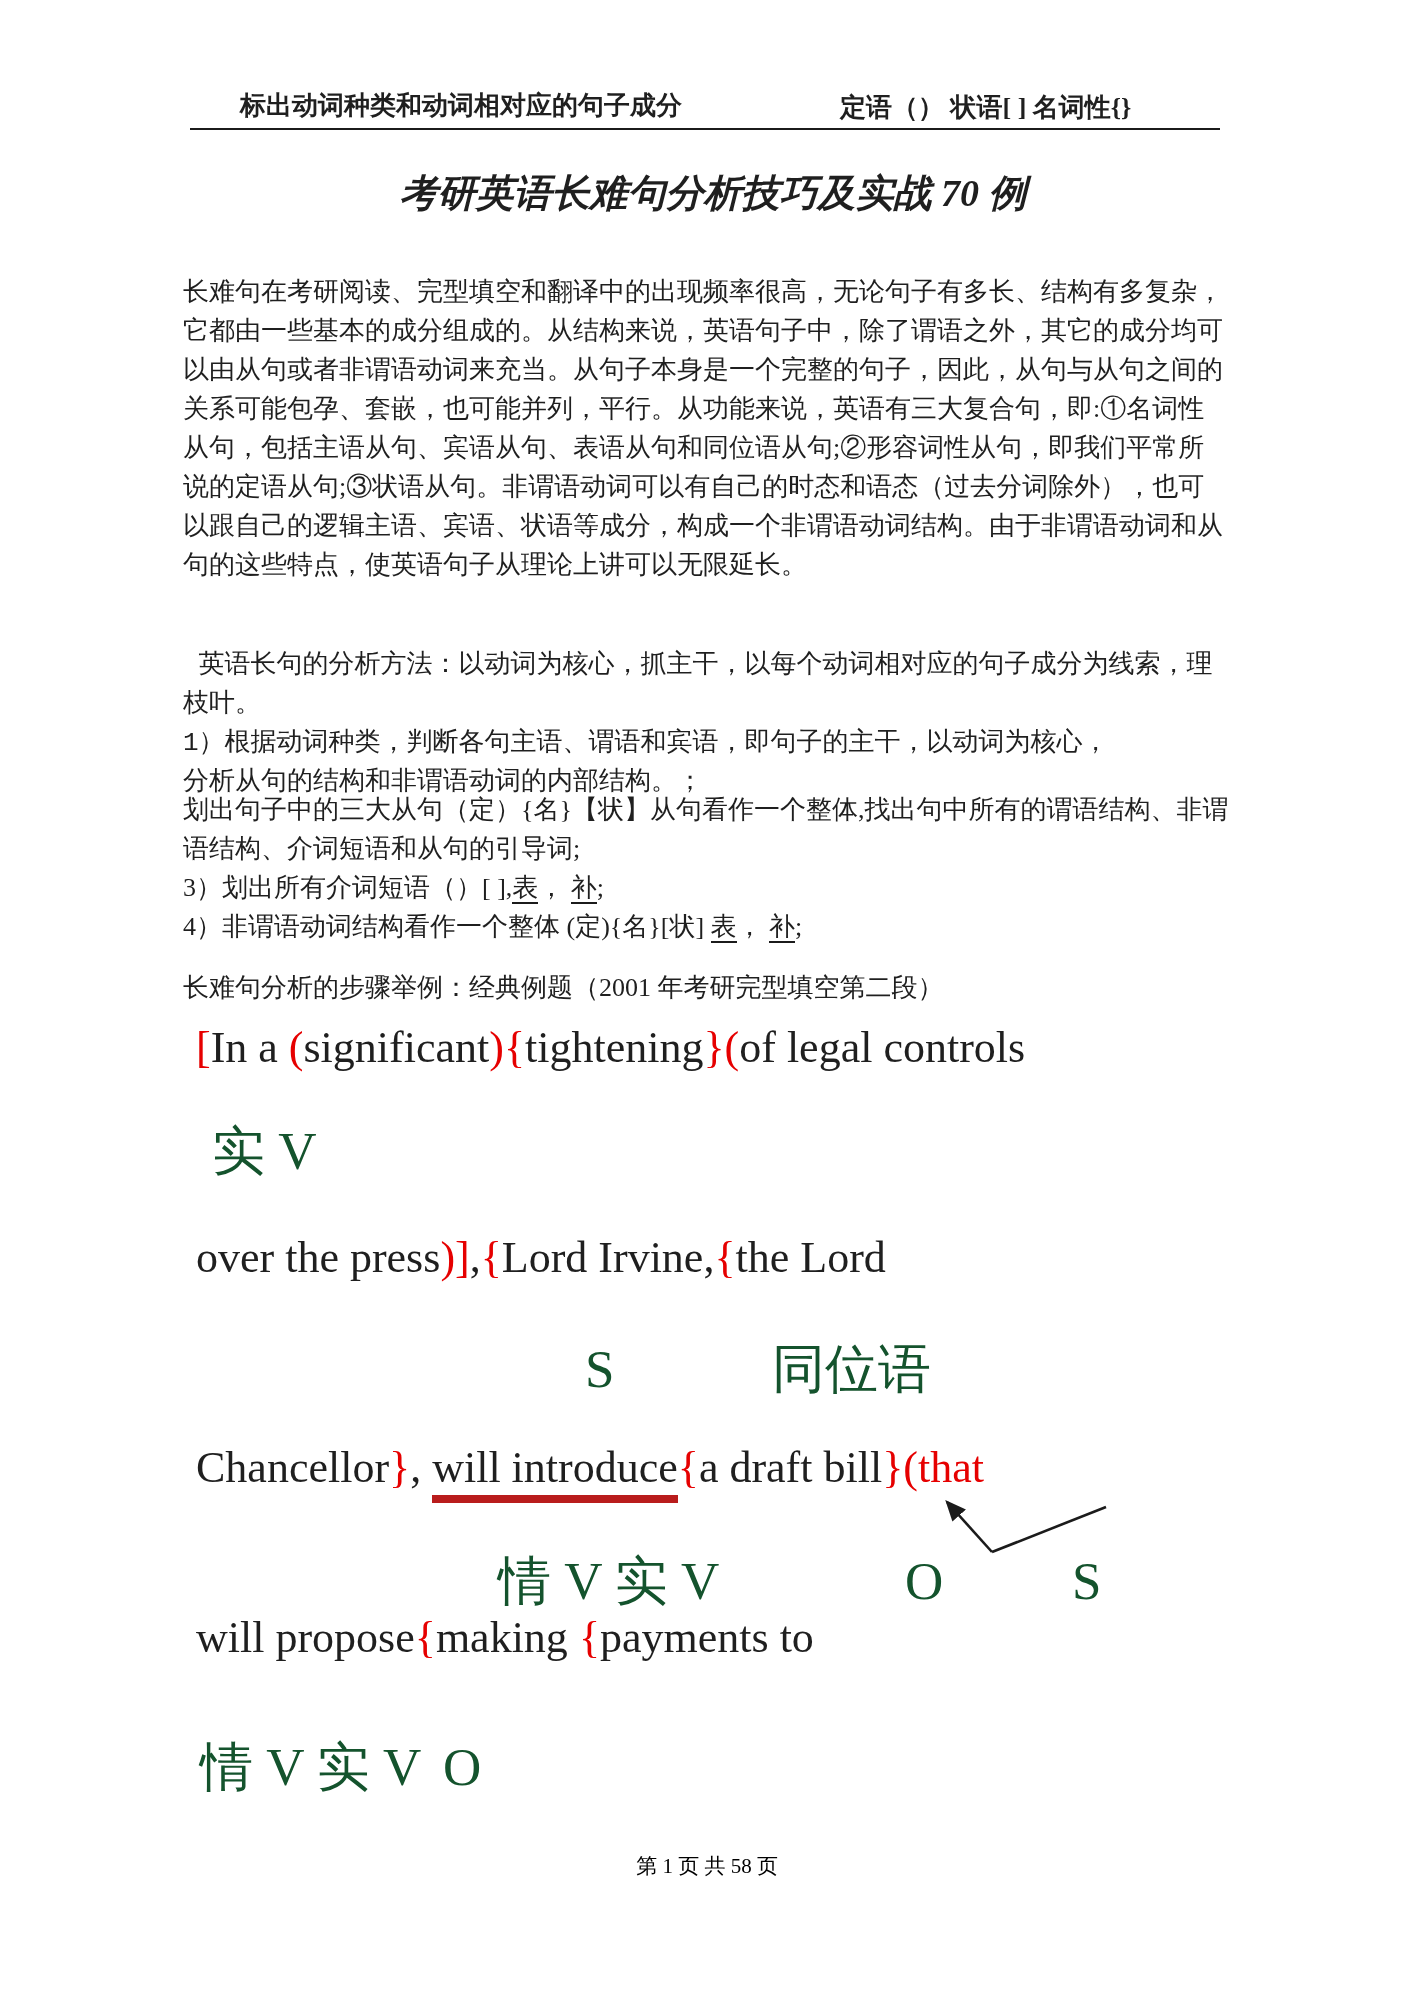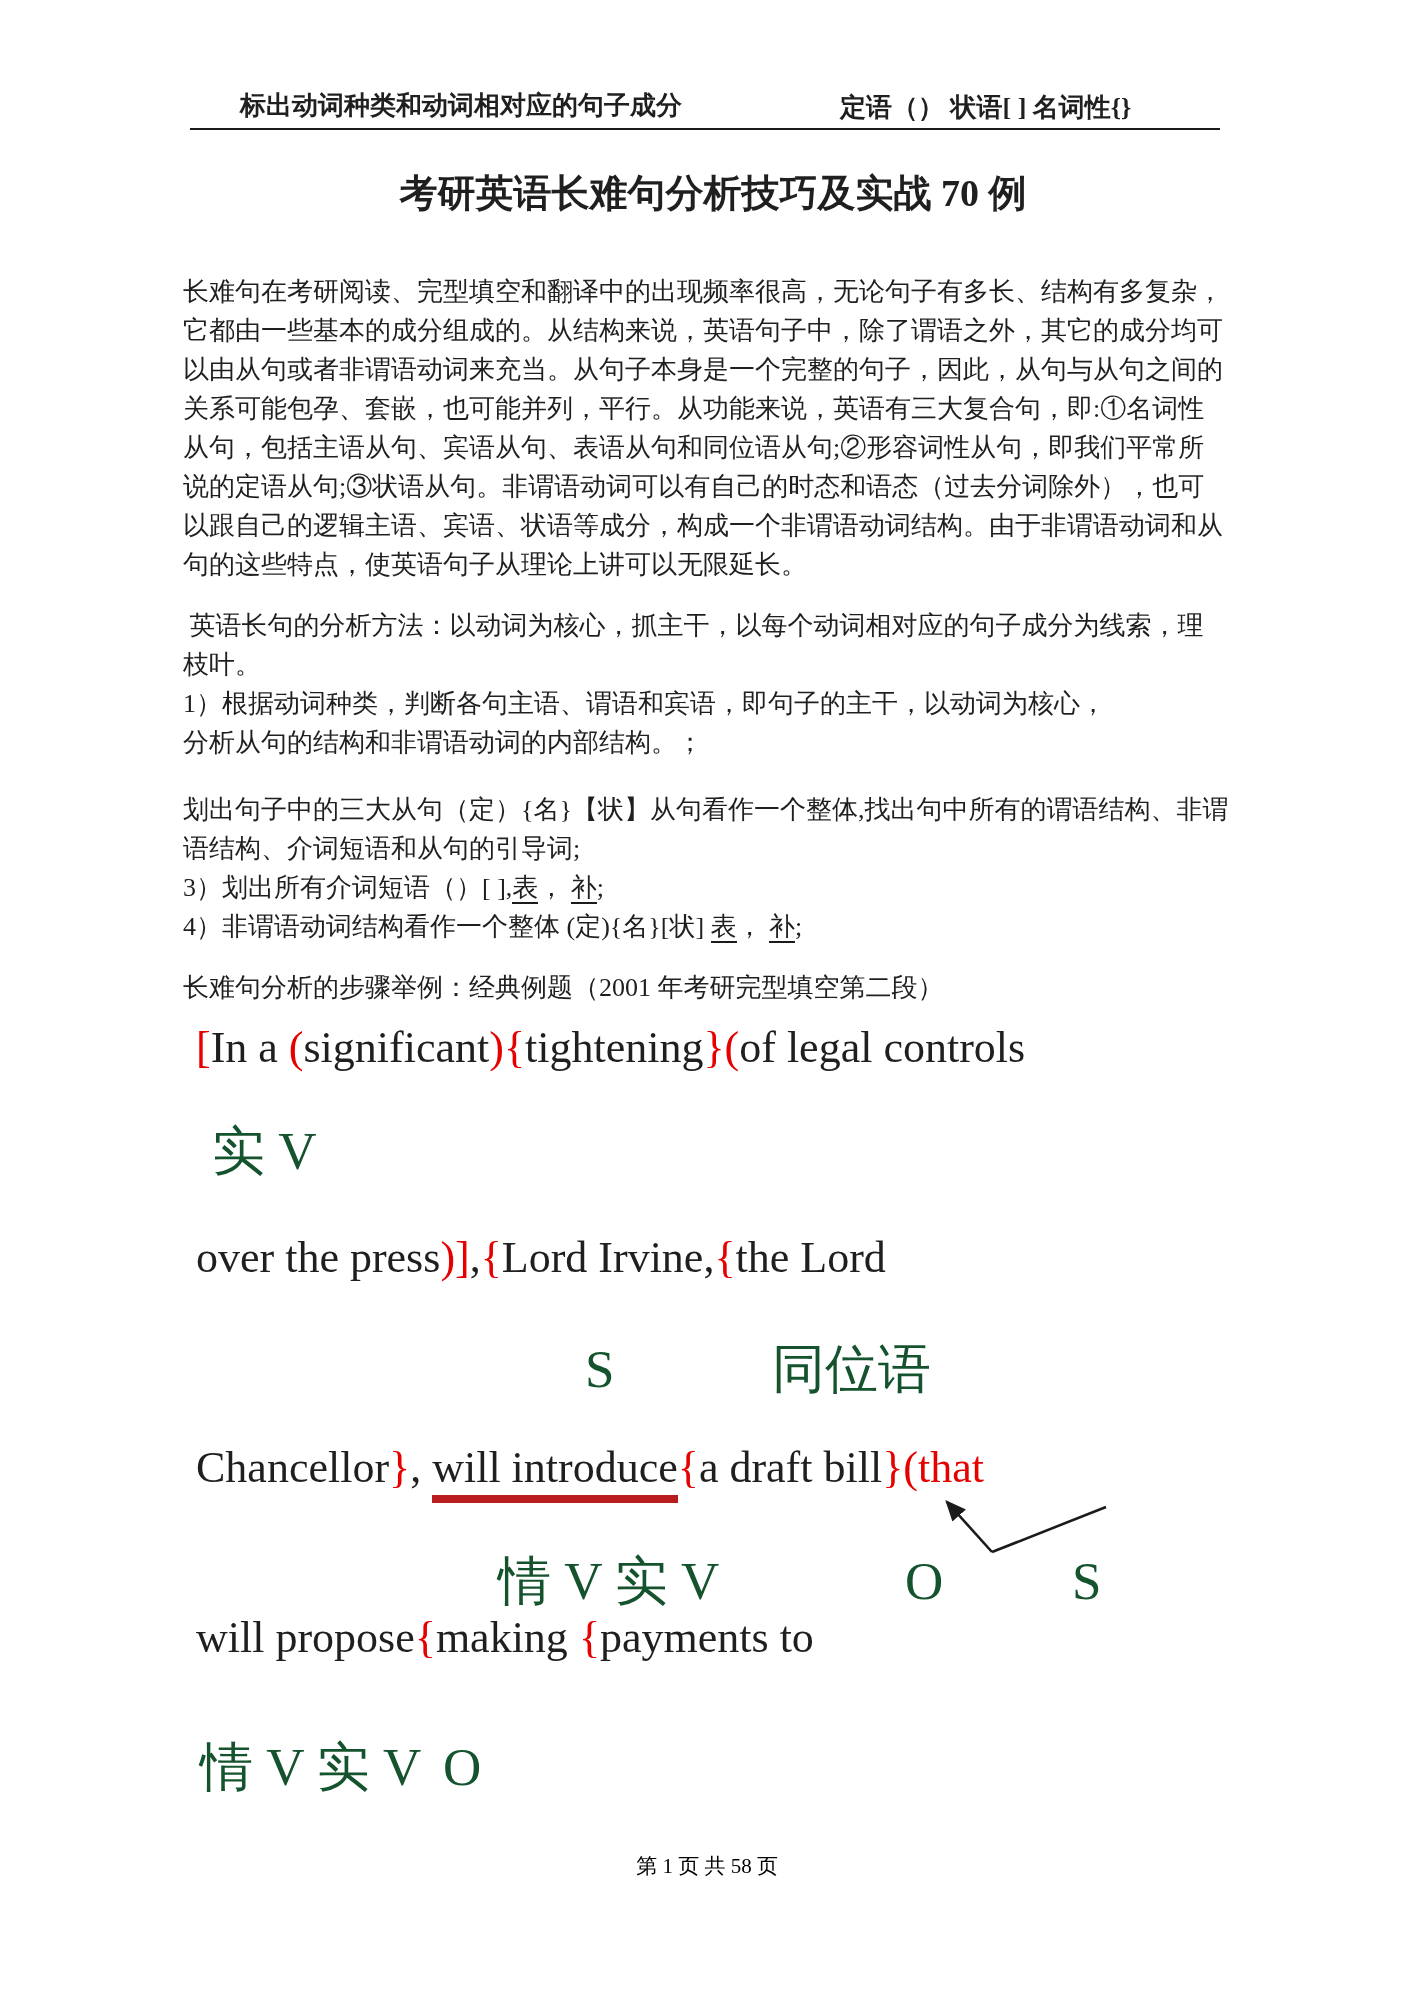--- a/index.html
+++ b/index.html
@@ -7,21 +7,21 @@
   body {
     width:1414px; height:1999px; position:relative; overflow:hidden;
     font-family:"Liberation Serif","DejaVu Serif",serif;
     color:#1f1f1f;
   }
   .abs { position:absolute; }
   .red { color:#e60000; }
   .hdr { font-size:26px; font-weight:bold; white-space:pre; }
   .hdr-rule { position:absolute; left:190px; top:128px; width:1030px; height:2px; background:#1b1b1b; }
   .doc-title { position:absolute; left:183px; top:168px; width:1060px; text-align:center;
-    font-size:38px; font-weight:bold; white-space:pre; }
+    font-size:38px; font-weight:bold; white-space:pre;font-style:italic; }
   .para { position:absolute; left:183px; width:1075px; font-size:26px; }
   .para > div { line-height:39px; white-space:pre; }
   .para .ul { border-bottom:2px solid #1b1b1b; padding-bottom:0px; }
   .bigline { position:absolute; left:196px; font-size:44px; line-height:1.2; white-space:pre; }
   .bigline .ul { border-bottom:8px solid #b91c1c; padding-bottom:3px; }
   .anno { position:absolute; font-size:53px; line-height:1.1; color:#14532d; white-space:pre; }
   .footer { position:absolute; left:0; top:1852px; width:1414px; text-align:center;
     font-size:21px; color:#000000; }
   svg.arrow { position:absolute; left:935px; top:1494px; }
 </style>
@@ -40,21 +40,21 @@
     <div><span>长难句在考研阅读、完型填空和翻译中的出现频率很高，无论句子有多长、结构有多复杂，</span></div>
     <div><span>它都由一些基本的成分组成的。从结构来说，英语句子中，除了谓语之外，其它的成分均可</span></div>
     <div><span>以由从句或者非谓语动词来充当。从句子本身是一个完整的句子，因此，从句与从句之间的</span></div>
     <div><span>关系可能包孕、套嵌，也可能并列，平行。从功能来说，英语有三大复合句，即:①名词性</span></div>
     <div><span>从句，包括主语从句、宾语从句、表语从句和同位语从句;②形容词性从句，即我们平常所</span></div>
     <div><span>说的定语从句;③状语从句。非谓语动词可以有自己的时态和语态（过去分词除外），也可</span></div>
     <div><span>以跟自己的逻辑主语、宾语、状语等成分，构成一个非谓语动词结构。由于非谓语动词和从</span></div>
     <div><span>句的这些特点，使英语句子从理论上讲可以无限延长。</span></div>
   </div>
 
-<div class="para" style="top:606px;">
+<div class="para" style="top:646px;font-family:Liberation Mono, monospace;">
     <div><span> 英语长句的分析方法：以动词为核心，抓主干，以每个动词相对应的句子成分为线索，理</span></div>
     <div><span>枝叶。</span></div>
     <div><span>1）根据动词种类，判断各句主语、谓语和宾语，即句子的主干，以动词为核心，</span></div>
     <div><span>分析从句的结构和非谓语动词的内部结构。；</span></div>
   </div>
 
 <div class="para" style="top:790px;">
     <div><span>划出句子中的三大从句（定）{名}【状】从句看作一个整体,找出句中所有的谓语结构、非谓</span></div>
     <div><span>语结构、介词短语和从句的引导词;</span></div>
     <div><span>3）划出所有介词短语（）[ ],</span><span class="ul">表</span><span>， </span><span class="ul">补</span><span>;</span></div>

